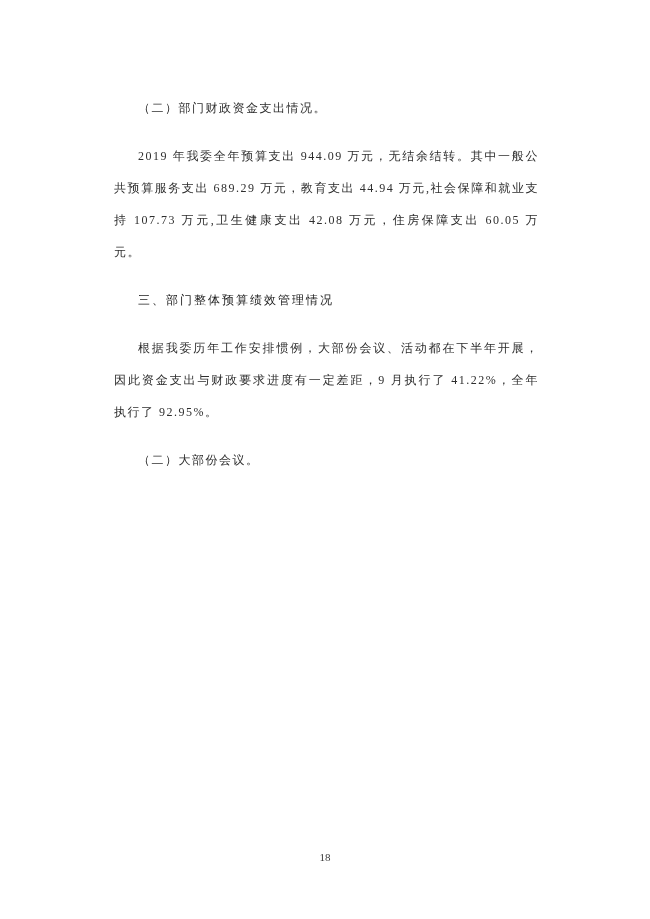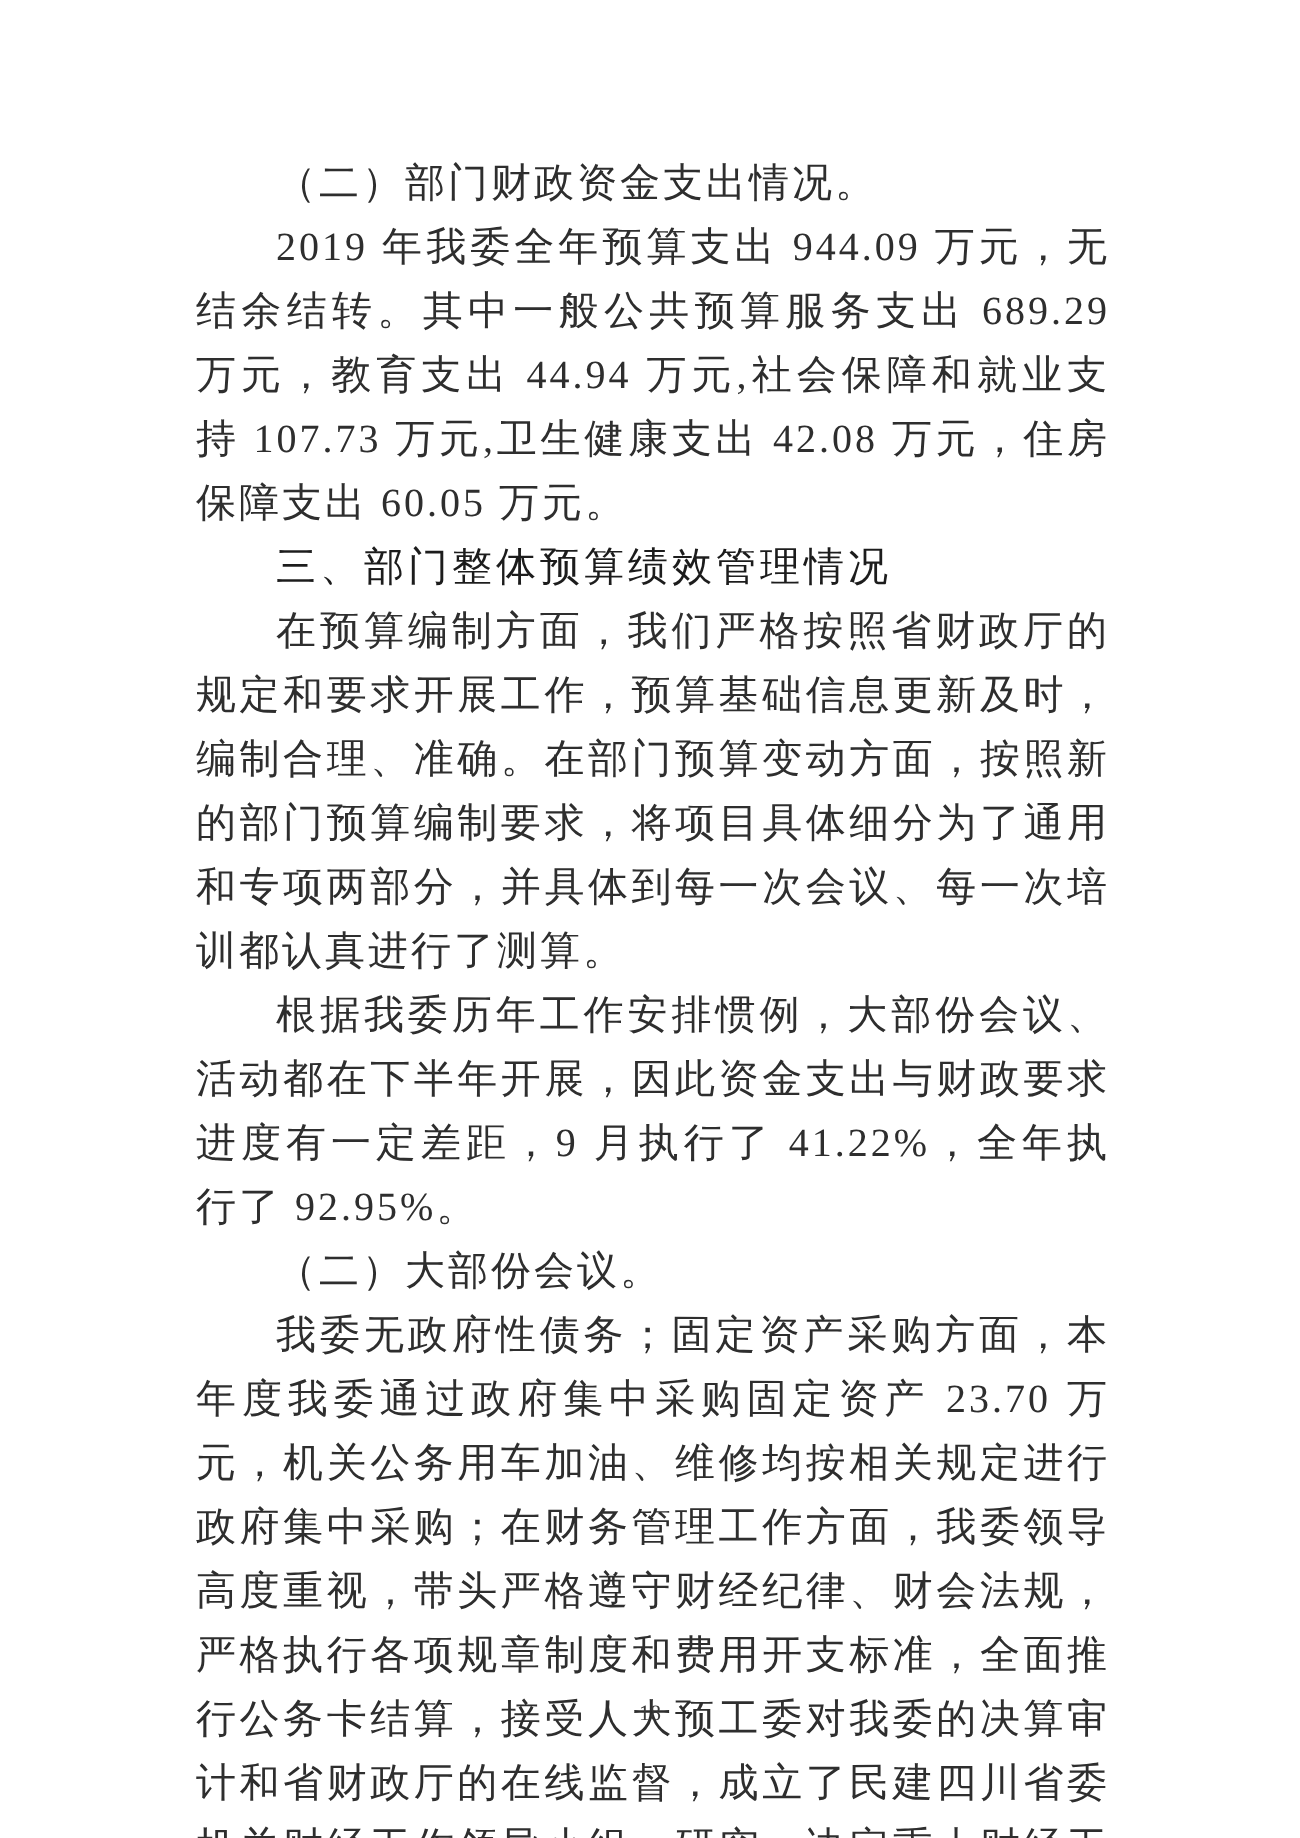--- a/index.html
+++ b/index.html
@@ -19,22 +19,22 @@
     width: 650px;
     height: 919px;
     background: #ffffff;
     box-sizing: border-box;
     padding: 76px 95px 0 98px;
   }
   .content {
     width: 457px;
   }
   .para {
-    margin: 0;
-    font-size: 20px;
+    margin: 16px;
+    font-size: 12px;
     line-height: 32px;
     letter-spacing: 1.5px;
     text-align: justify;
     text-indent: 2em;
     word-break: break-all;
   }
   .para.heading {
     font-weight: normal;
     color: #1c1c1c;
     letter-spacing: 2px;
@@ -52,19 +52,17 @@
   }
 </style>
 </head>
 <body>
 
 <div class="page">
   <main class="content">
       <p class="para">（二）部门财政资金支出情况。</p>
       <p class="para">2019 年我委全年预算支出 944.09 万元，无结余结转。其中一般公共预算服务支出 689.29 万元，教育支出 44.94 万元,社会保障和就业支持 107.73 万元,卫生健康支出 42.08 万元，住房保障支出 60.05 万元。</p>
       <p class="para heading">三、部门整体预算绩效管理情况</p>
-      <p class="para">在预算编制方面，我们严格按照省财政厅的规定和要求开展工作，预算基础信息更新及时，编制合理、准确。在部门预算变动方面，按照新的部门预算编制要求，将项目具体细分为了通用和专项两部分，并具体到每一次会议、每一次培训都认真进行了测算。</p>
       <p class="para">根据我委历年工作安排惯例，大部份会议、活动都在下半年开展，因此资金支出与财政要求进度有一定差距，9 月执行了 41.22%，全年执行了 92.95%。</p>
       <p class="para">（二）大部份会议。</p>
-      <p class="para">我委无政府性债务；固定资产采购方面，本年度我委通过政府集中采购固定资产 23.70 万元，机关公务用车加油、维修均按相关规定进行政府集中采购；在财务管理工作方面，我委领导高度重视，带头严格遵守财经纪律、财会法规，严格执行各项规章制度和费用开支标准，全面推行公务卡结算，接受人大预工委对我委的决算审计和省财政厅的在线监督，成立了民建四川省委机关财经工作领导小组，研究、决定重大财经工作，并对机关财务工作进行监督，加强内控管理，</p>
     </main>
   <div class="page-footer">18</div>
 </div>
 
 </body></html>

